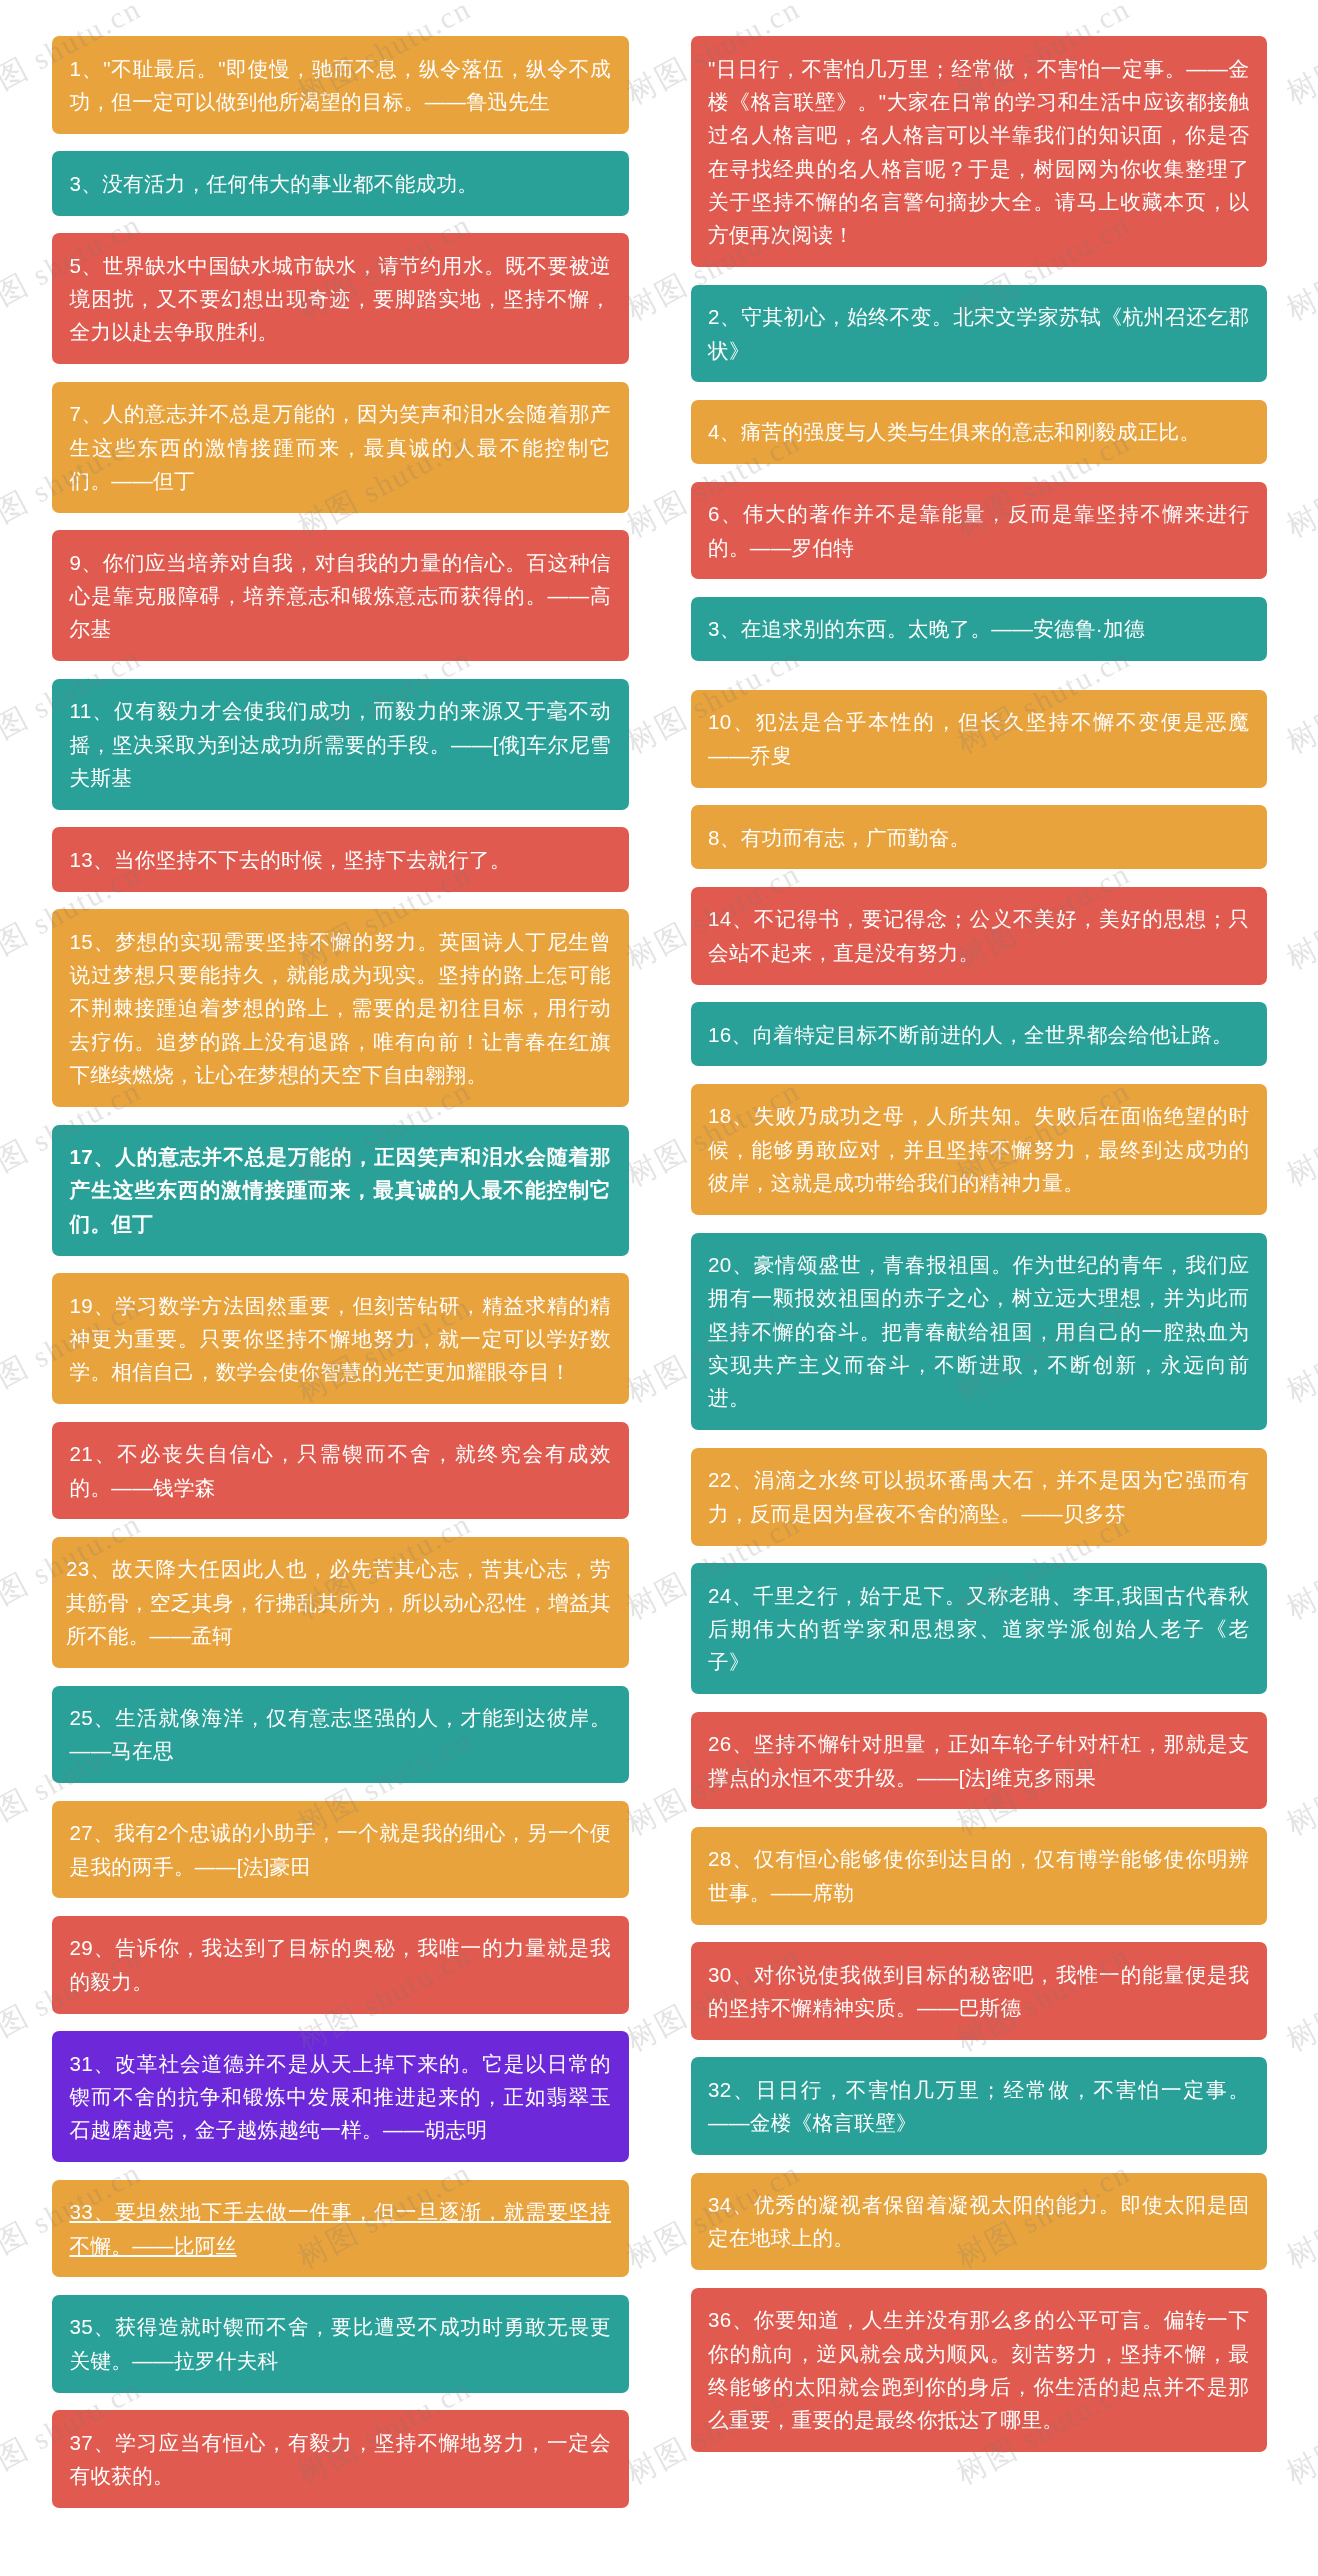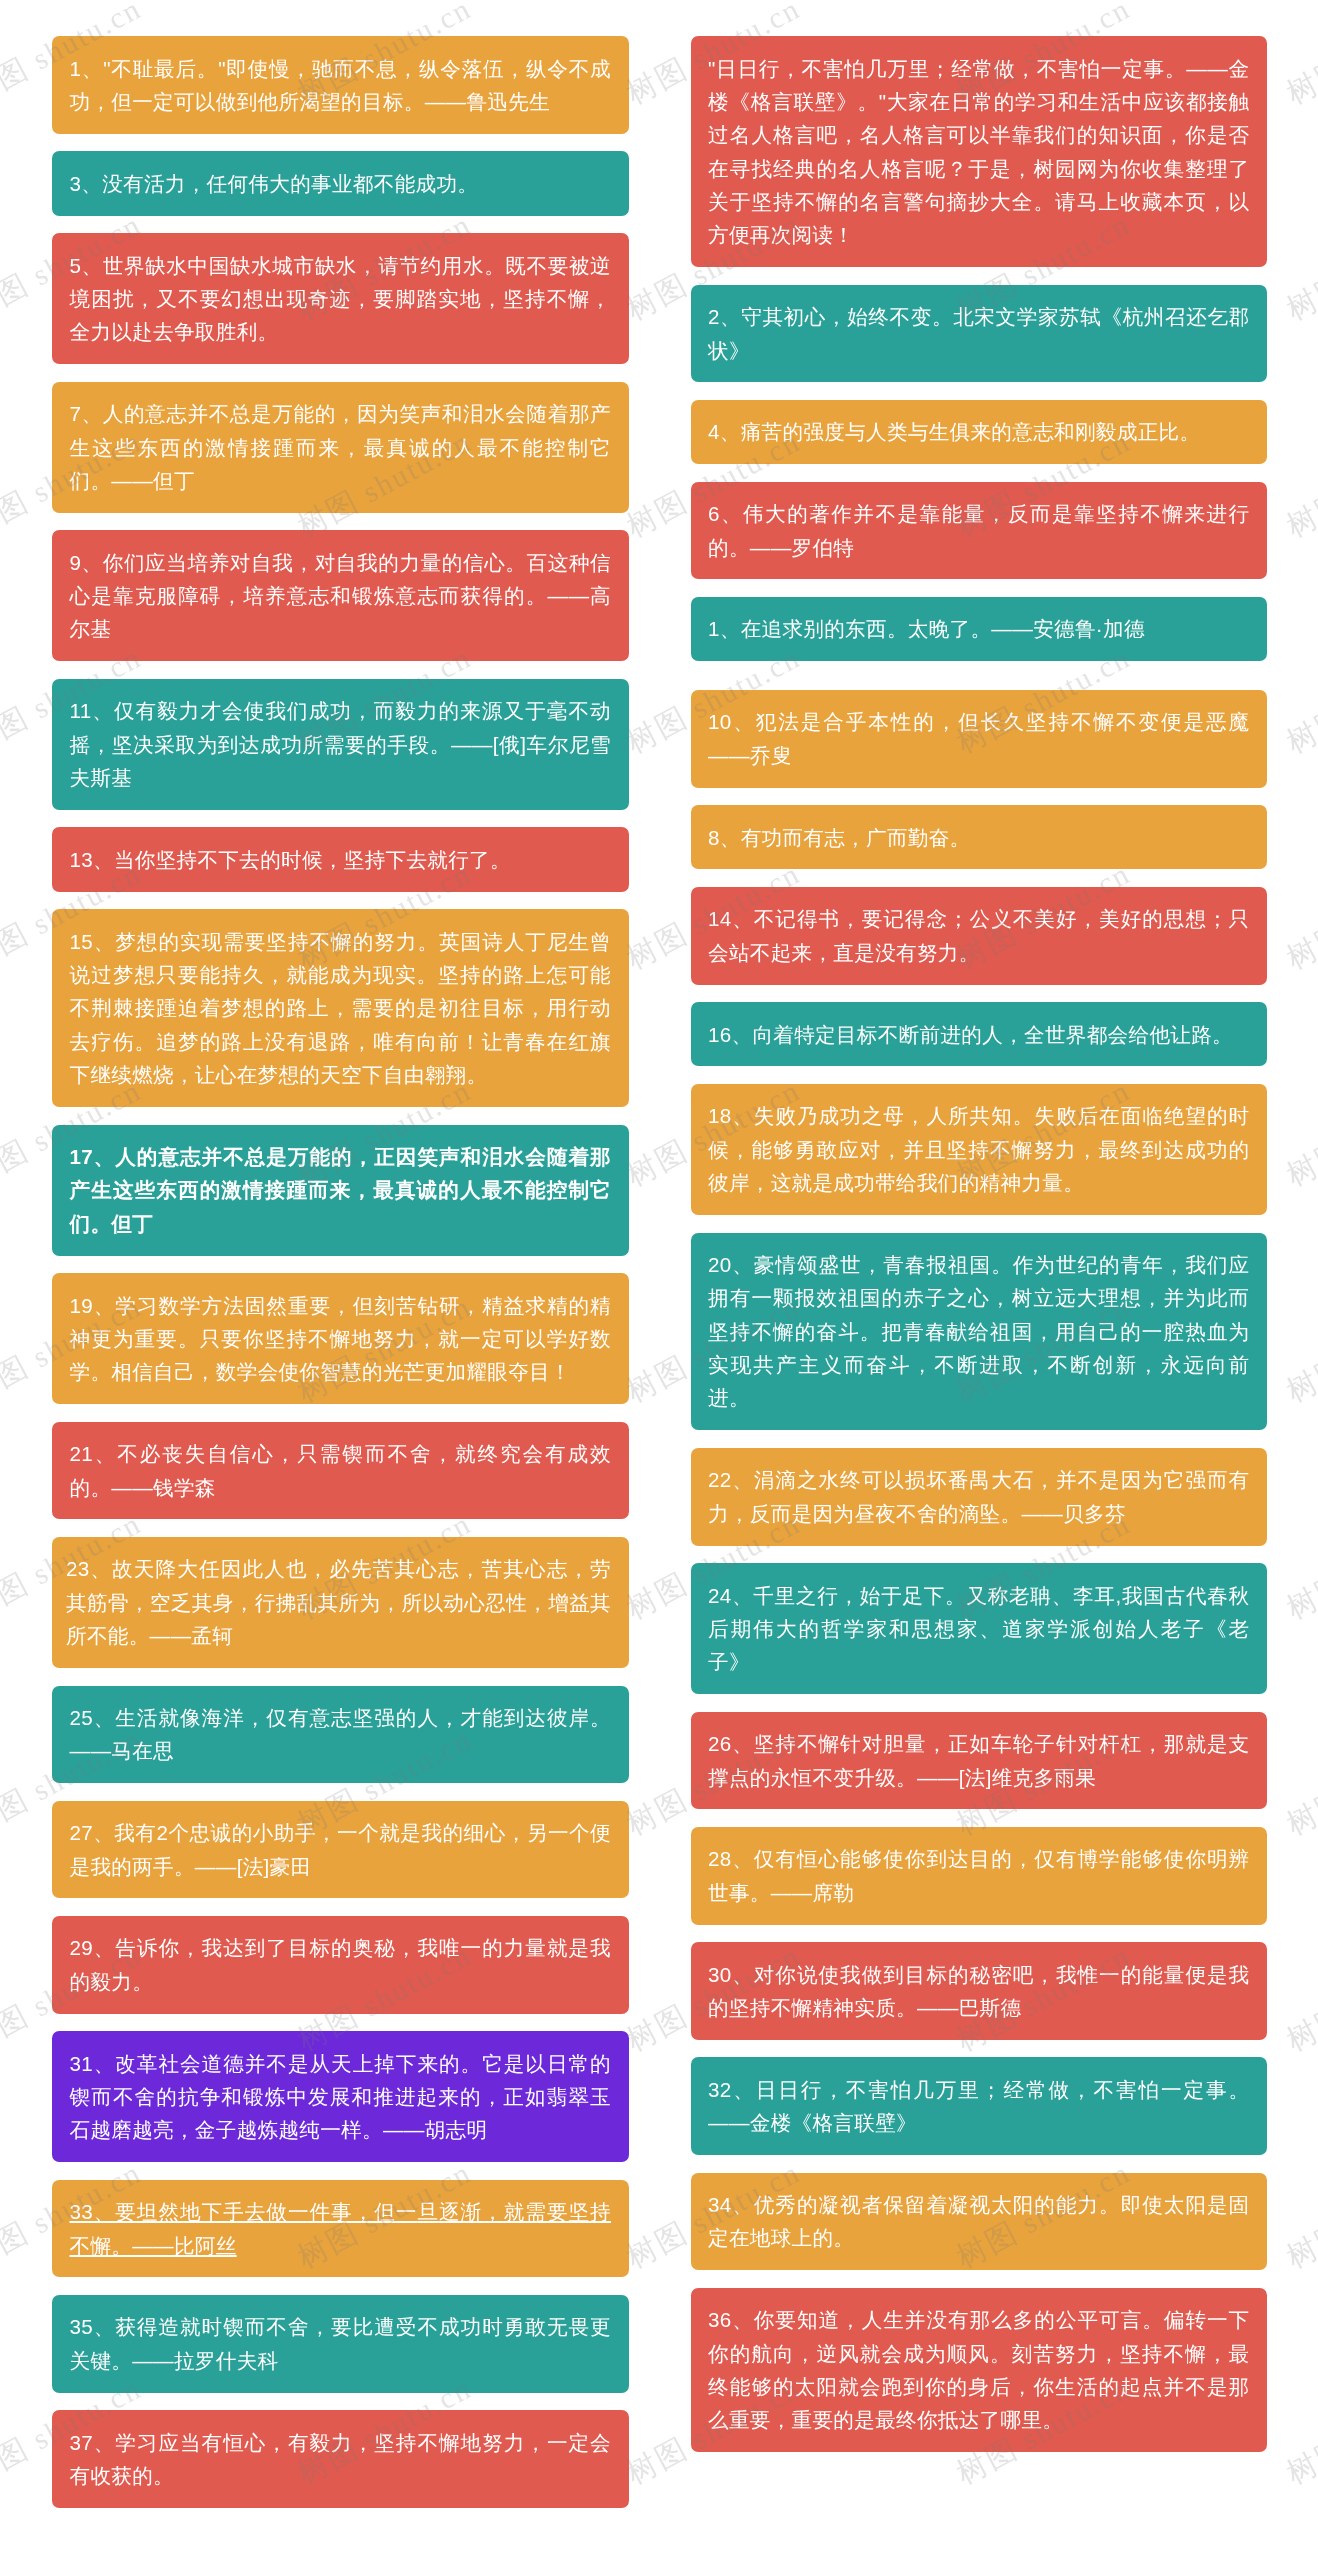--- a/index.html
+++ b/index.html
@@ -149,21 +149,21 @@
         <div class="card" style="background: #6d28d9;">31、改革社会道德并不是从天上掉下来的。它是以日常的锲而不舍的抗争和锻炼中发展和推进起来的，正如翡翠玉石越磨越亮，金子越炼越纯一样。——胡志明</div>
         <div class="card" style="background: rgb(232, 163, 61); text-decoration: underline;">33、要坦然地下手去做一件事，但一旦逐渐，就需要坚持不懈。——比阿丝</div>
         <div class="card" style="background: rgb(42, 161, 152);">35、获得造就时锲而不舍，要比遭受不成功时勇敢无畏更关键。——拉罗什夫科</div>
         <div class="card" style="background: rgb(224, 90, 79);">37、学习应当有恒心，有毅力，坚持不懈地努力，一定会有收获的。</div>
       </div>
     <div class="col" id="right-col">
         <div class="card" style="background: rgb(224, 90, 79);">"日日行，不害怕几万里；经常做，不害怕一定事。——金楼《格言联壁》。"大家在日常的学习和生活中应该都接触过名人格言吧，名人格言可以半靠我们的知识面，你是否在寻找经典的名人格言呢？于是，树园网为你收集整理了关于坚持不懈的名言警句摘抄大全。请马上收藏本页，以方便再次阅读！</div>
         <div class="card" style="background: rgb(42, 161, 152);">2、守其初心，始终不变。北宋文学家苏轼《杭州召还乞郡状》</div>
         <div class="card" style="background: rgb(232, 163, 61);">4、痛苦的强度与人类与生俱来的意志和刚毅成正比。</div>
         <div class="card" style="background: rgb(224, 90, 79);">6、伟大的著作并不是靠能量，反而是靠坚持不懈来进行的。——罗伯特</div>
-        <div class="card" style="background: rgb(42, 161, 152);">1、在追求别的东西。太晚了。——安德鲁·加德</div>
+        <div class="card" style="background: rgb(42, 161, 152);">3、在追求别的东西。太晚了。——安德鲁·加德</div>
         <div class="card" style="background: rgb(232, 163, 61); margin-top: 11px;">10、犯法是合乎本性的，但长久坚持不懈不变便是恶魔——乔叟</div>
         <div class="card" style="background: rgb(232, 163, 61);">8、有功而有志，广而勤奋。</div>
         <div class="card" style="background: rgb(224, 90, 79);">14、不记得书，要记得念；公义不美好，美好的思想；只会站不起来，直是没有努力。</div>
         <div class="card" style="background: rgb(42, 161, 152);">16、向着特定目标不断前进的人，全世界都会给他让路。</div>
         <div class="card" style="background: rgb(232, 163, 61);">18、失败乃成功之母，人所共知。失败后在面临绝望的时候，能够勇敢应对，并且坚持不懈努力，最终到达成功的彼岸，这就是成功带给我们的精神力量。</div>
         <div class="card" style="background: rgb(42, 161, 152);">20、豪情颂盛世，青春报祖国。作为世纪的青年，我们应拥有一颗报效祖国的赤子之心，树立远大理想，并为此而坚持不懈的奋斗。把青春献给祖国，用自己的一腔热血为实现共产主义而奋斗，不断进取，不断创新，永远向前进。</div>
         <div class="card" style="background: rgb(232, 163, 61);">22、涓滴之水终可以损坏番禺大石，并不是因为它强而有力，反而是因为昼夜不舍的滴坠。——贝多芬</div>
         <div class="card" style="background: rgb(42, 161, 152);">24、千里之行，始于足下。又称老聃、李耳,我国古代春秋后期伟大的哲学家和思想家、道家学派创始人老子《老子》</div>
         <div class="card" style="background: rgb(224, 90, 79);">26、坚持不懈针对胆量，正如车轮子针对杆杠，那就是支撑点的永恒不变升级。——[法]维克多雨果</div>
         <div class="card" style="background: rgb(232, 163, 61);">28、仅有恒心能够使你到达目的，仅有博学能够使你明辨世事。——席勒</div>

